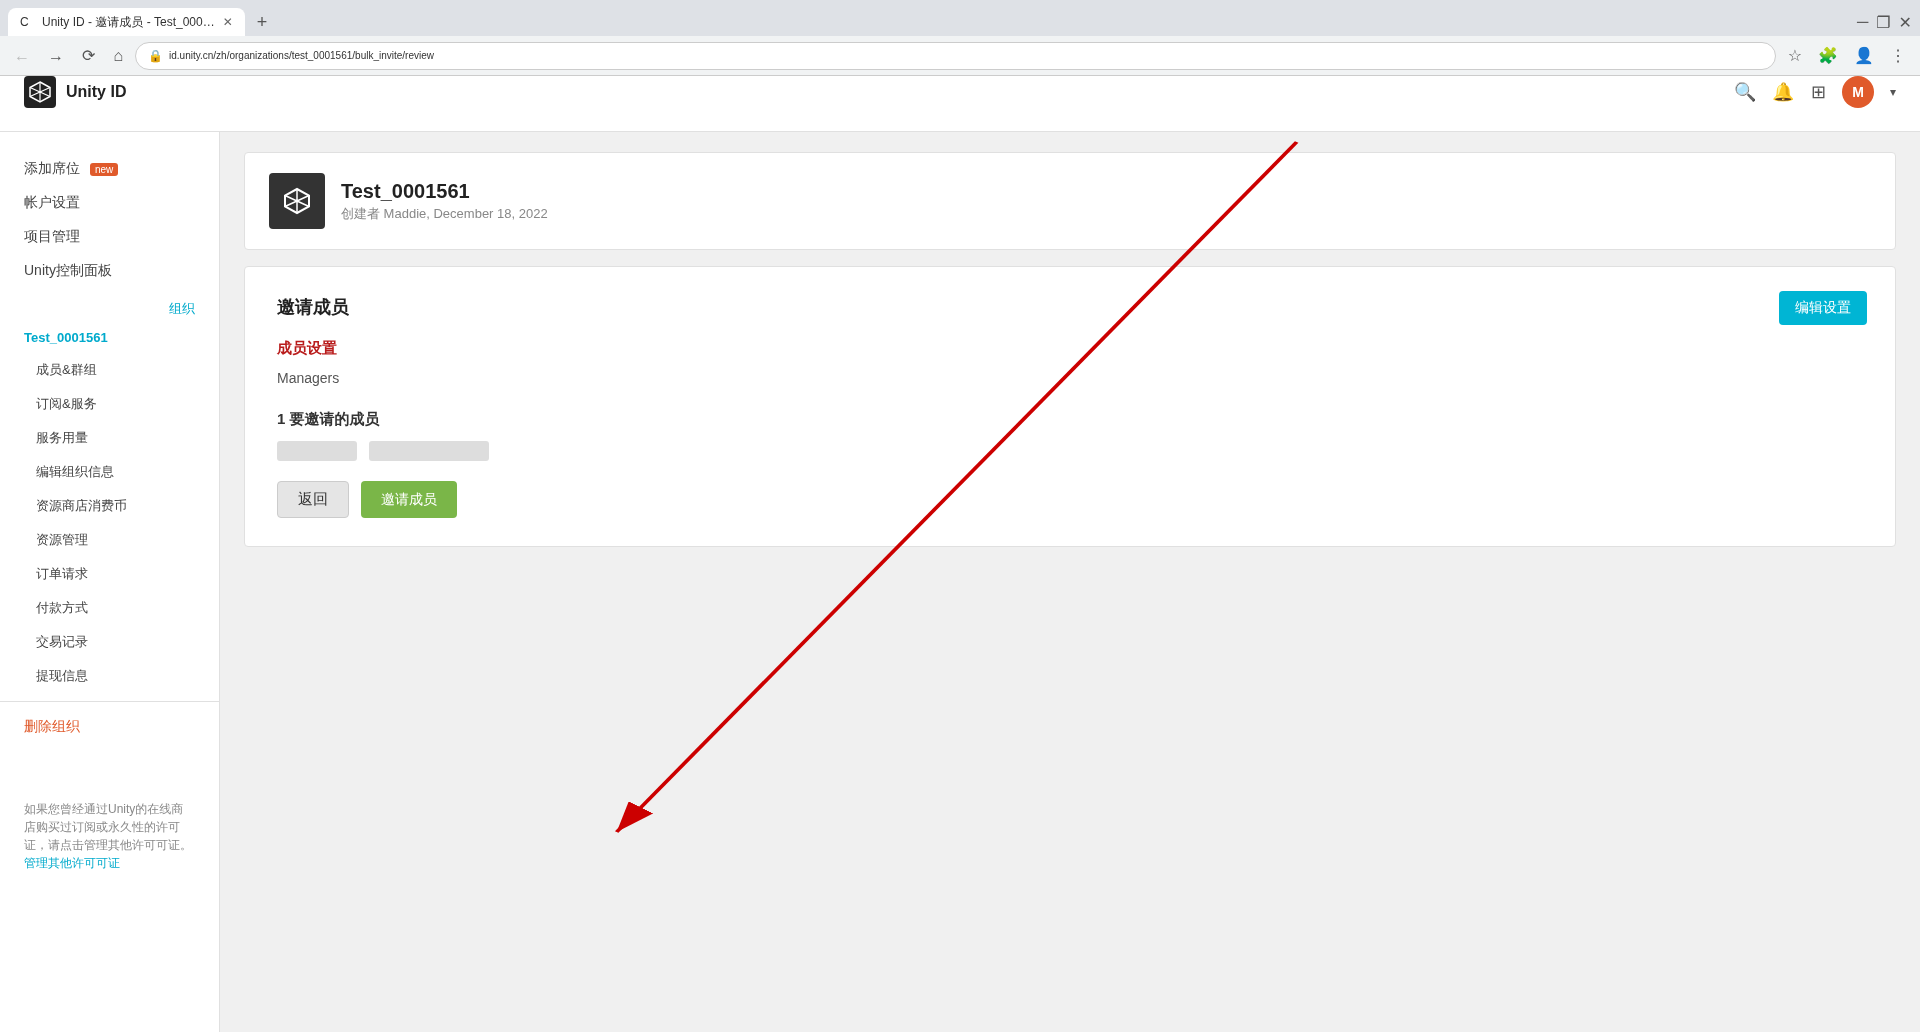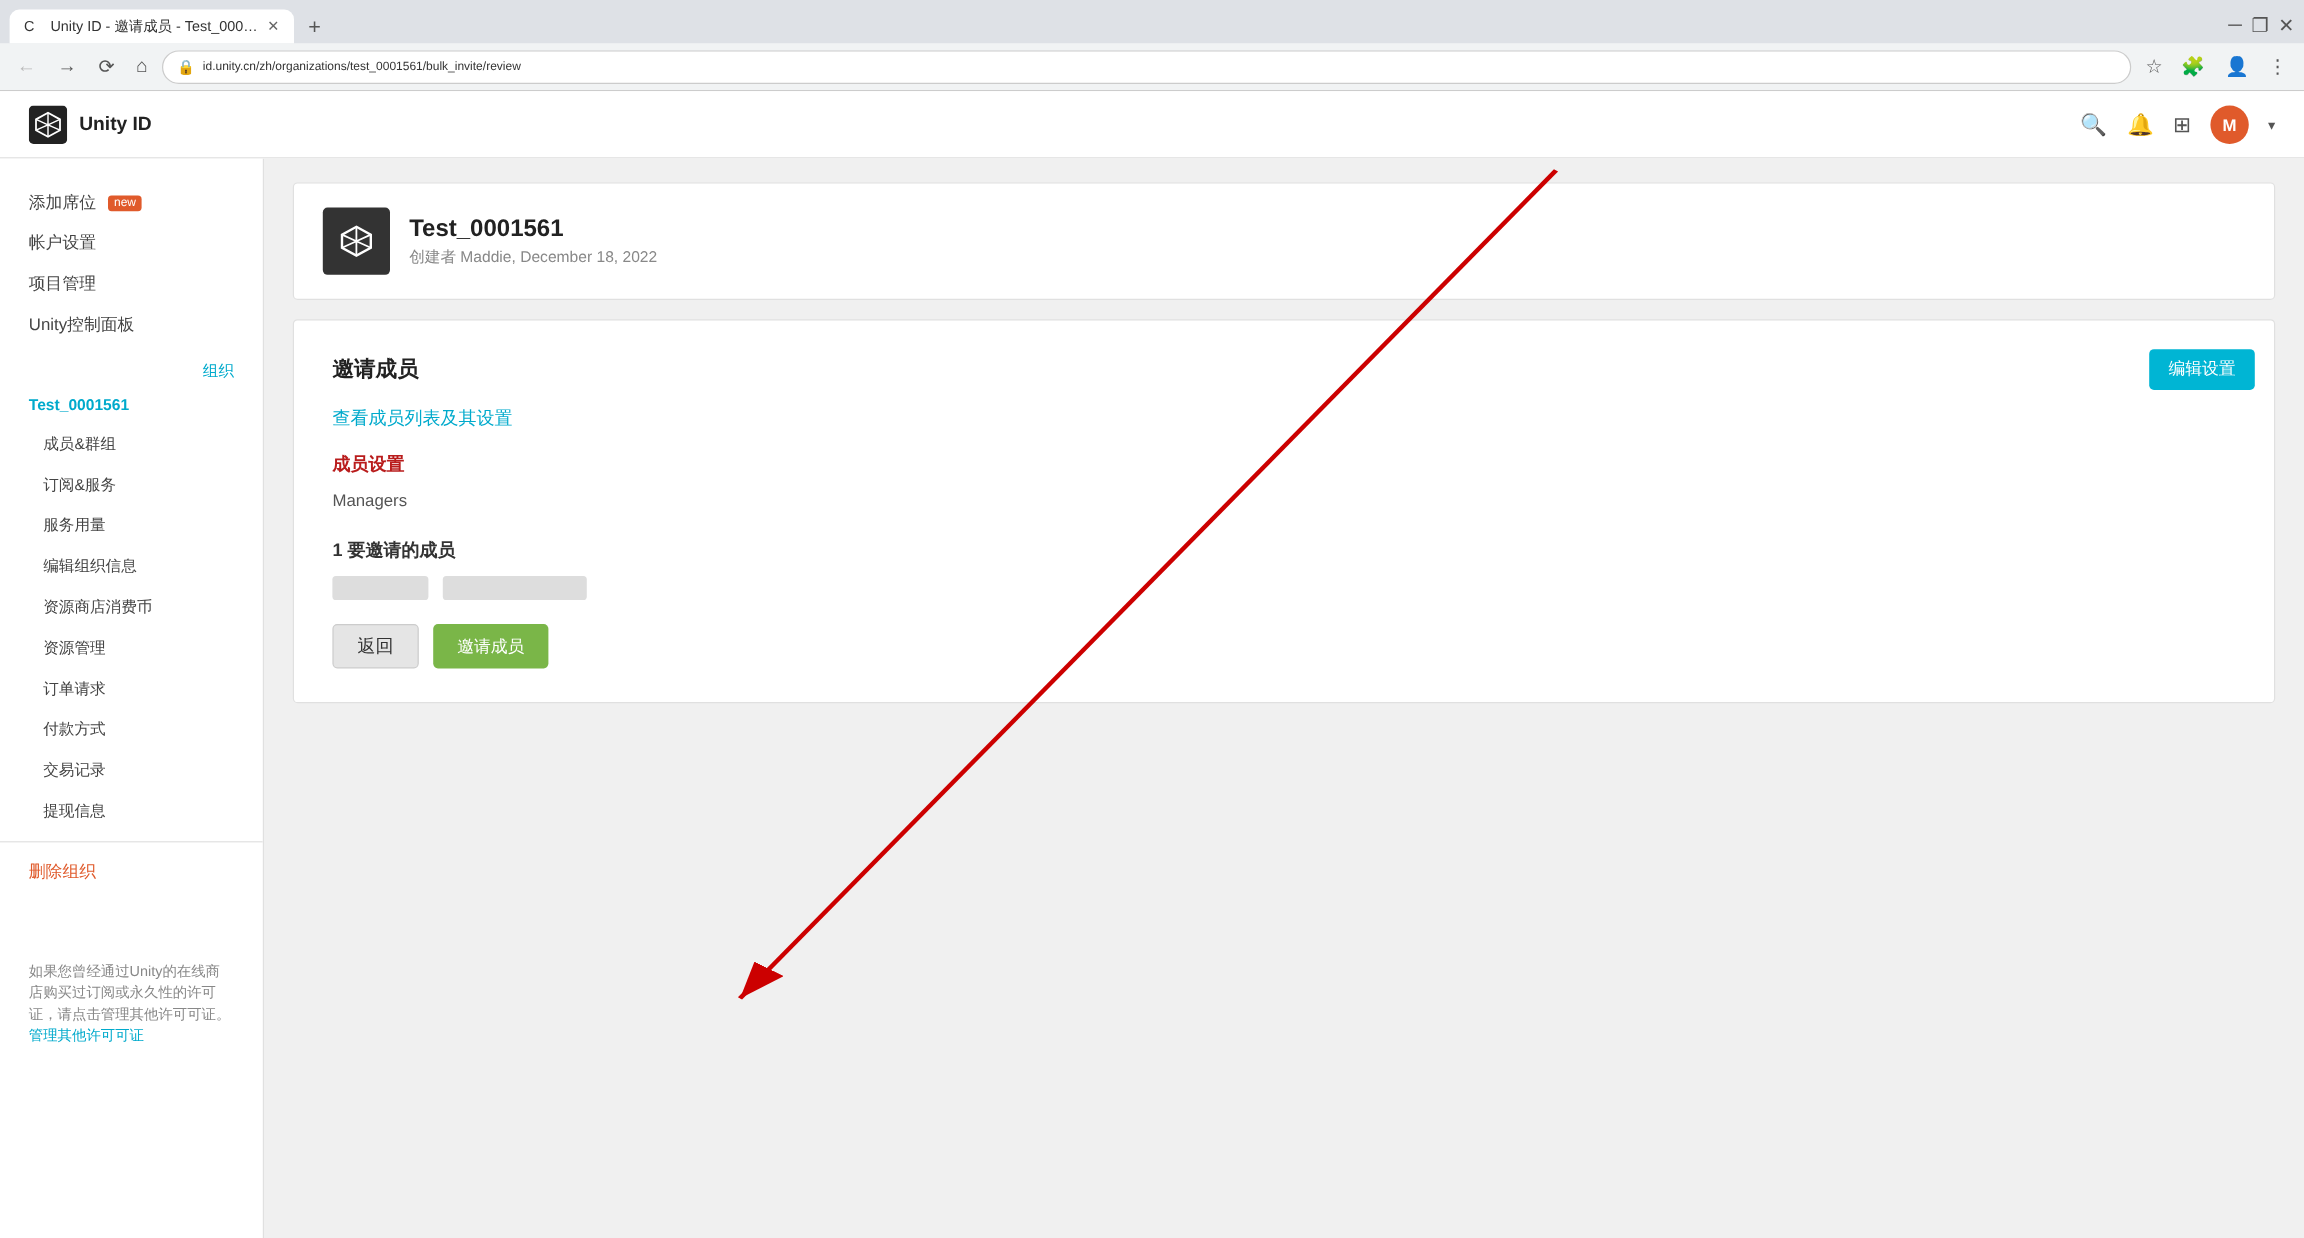--- a/index.html
+++ b/index.html
@@ -20,21 +20,21 @@
     .address-bar { flex: 1; display: flex; align-items: center; background: #fff; border: 1px solid #ccc; border-radius: 20px; padding: 4px 12px; gap: 6px; height: 28px; }
     .address-bar .lock-icon { font-size: 12px; color: #555; }
     .address-text { font-size: 10px; color: #333; flex: 1; }
     .toolbar-actions { display: flex; gap: 4px; align-items: center; }
     .toolbar-icon-btn { background: none; border: none; font-size: 16px; color: #555; cursor: pointer; padding: 4px 6px; border-radius: 4px; }
 
     
     .app-container { display: flex; flex-direction: column; height: calc(1032px - 76px); background: #f5f5f5; }
 
     
-    .app-header { background: #fff; border-bottom: 1px solid #e0e0e0; height: 56px; display: flex; align-items: center; padding: 0 24px; justify-content: space-between; }
+    .app-header { background: #fff; border-bottom: 1px solid #e0e0e0; height: 56px; display: flex; align-items: flex-start; padding: 0 24px; justify-content: space-between; }
     .app-logo { display: flex; align-items: center; gap: 10px; }
     .logo-icon { width: 32px; height: 32px; }
     .logo-text { font-size: 16px; font-weight: 600; color: #222; }
     .header-actions { display: flex; align-items: center; gap: 16px; }
     .header-icon { font-size: 18px; color: #555; cursor: pointer; }
     .avatar { width: 32px; height: 32px; border-radius: 50%; background: #e05a2b; color: #fff; display: flex; align-items: center; justify-content: center; font-size: 14px; font-weight: 600; cursor: pointer; }
 
     
     .main-layout { display: flex; flex: 1; overflow: hidden; }
 
@@ -57,21 +57,21 @@
     .org-avatar { width: 56px; height: 56px; background: #333; border-radius: 4px; display: flex; align-items: center; justify-content: center; }
     .org-info { }
     .org-name { font-size: 20px; font-weight: 600; color: #222; }
     .org-meta { font-size: 13px; color: #888; margin-top: 2px; }
 
     
     .content-card { background: #fff; margin: 16px 24px; border-radius: 4px; border: 1px solid #e0e0e0; padding: 28px 32px; position: relative; }
     .content-title { font-size: 18px; font-weight: 600; color: #222; margin-bottom: 20px; }
     .section-link { font-size: 15px; color: #444; margin-bottom: 20px; }
 
-    .edit-btn { position: absolute; top: 24px; right: 16px; background: #00b5d4; color: #fff; border: none; border-radius: 4px; padding: 8px 16px; font-size: 14px; cursor: pointer; }
+    .edit-btn { position: absolute; top: 24px; right: 28px; background: #00b5d4; color: #fff; border: none; border-radius: 4px; padding: 8px 16px; font-size: 14px; cursor: pointer; }
 
     .section-title { font-size: 15px; font-weight: 600; color: #b91c1c; margin-bottom: 12px; margin-top: 20px; }
     .field-label { font-size: 14px; font-weight: 600; color: #333; margin-bottom: 4px; }
     .field-value { font-size: 14px; color: #555; }
 
     .invite-count { font-size: 15px; font-weight: 600; color: #333; margin-top: 24px; margin-bottom: 12px; }
     .blurred-row { display: flex; gap: 12px; margin-bottom: 20px; }
     .blurred-block { height: 20px; background: #ddd; border-radius: 3px; }
     .blurred-block.short { width: 80px; }
     .blurred-block.medium { width: 120px; }
@@ -221,23 +221,20 @@
           </div>
           <div class="org-info">
             <div class="org-name">Test_0001561</div>
             <div class="org-meta">创建者 Maddie, December 18, 2022</div>
           </div>
         </div>
 
         <div class="content-card">
           <h2 class="content-title">邀请成员</h2>
 
-          <div class="section-link" style="color:#00aacc; cursor:pointer;">
-            <span>查看成员列表及其设置</span>
-          </div>
 
           <button class="edit-btn">编辑设置</button>
 
           <div class="section-title">成员设置</div>
 
           <div class="field-value">Managers</div>
 
           <div class="invite-count">1 要邀请的成员</div>
 
           <div class="blurred-row">

